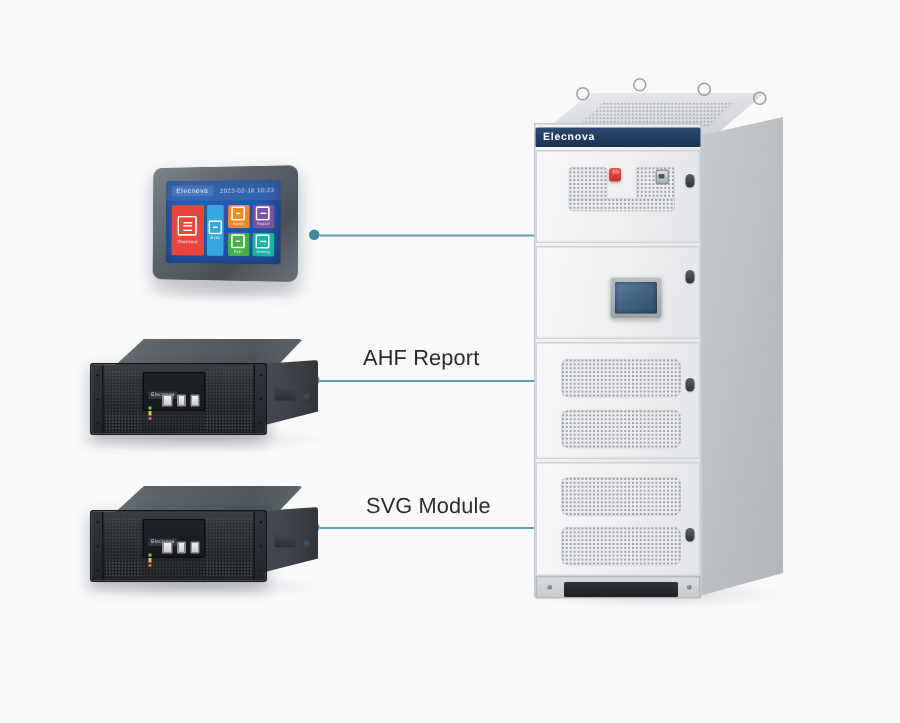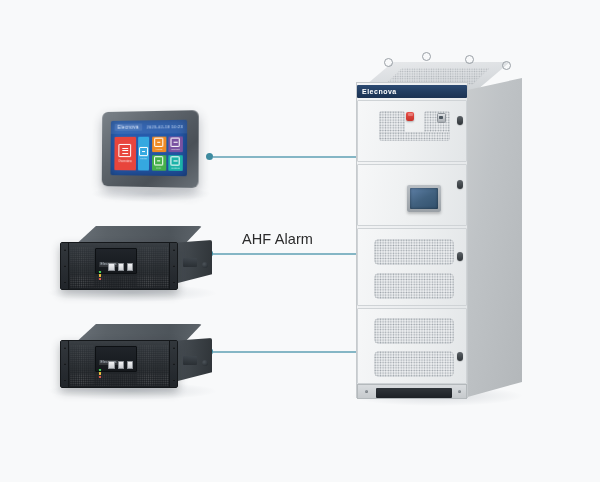--- a/index.html
+++ b/index.html
@@ -287,21 +287,22 @@
 
     <polyline points="213,254 377,254 455,288" fill="none" stroke="#5fa0b4" stroke-width="1.3"></polyline>
 
     <polyline points="213,352 383,352 452,325" fill="none" stroke="#5fa0b4" stroke-width="1.3"></polyline>
   </svg>
 
   <div class="leader-dot" style="left:206px;top:153px;"></div>
   <div class="leader-dot" style="left:206px;top:250px;"></div>
   <div class="leader-dot" style="left:206px;top:348px;"></div>
 
-  <div class="callout-label" style="left:242px;top:230px;">AHF Alarm</div>
+  <div class="callout-label" style="left:242px;top:230px;">AHF Report</div>
+  <div class="callout-label" style="left:244px;top:329px;">SVG Module</div>
 
   <div class="shadow-ell" style="left:92px;top:186px;width:118px;height:16px;"></div>
 
   <div class="hmi" style="left:102px;top:112px;width:96px;height:74px;">
     <div class="hmi-bezel">
       <div class="hmi-screen">
 
         <div class="hmi-topbar">
           <span class="hmi-brand">Elecnova</span>
           <span class="hmi-status">2023-02-18 10:23</span>

